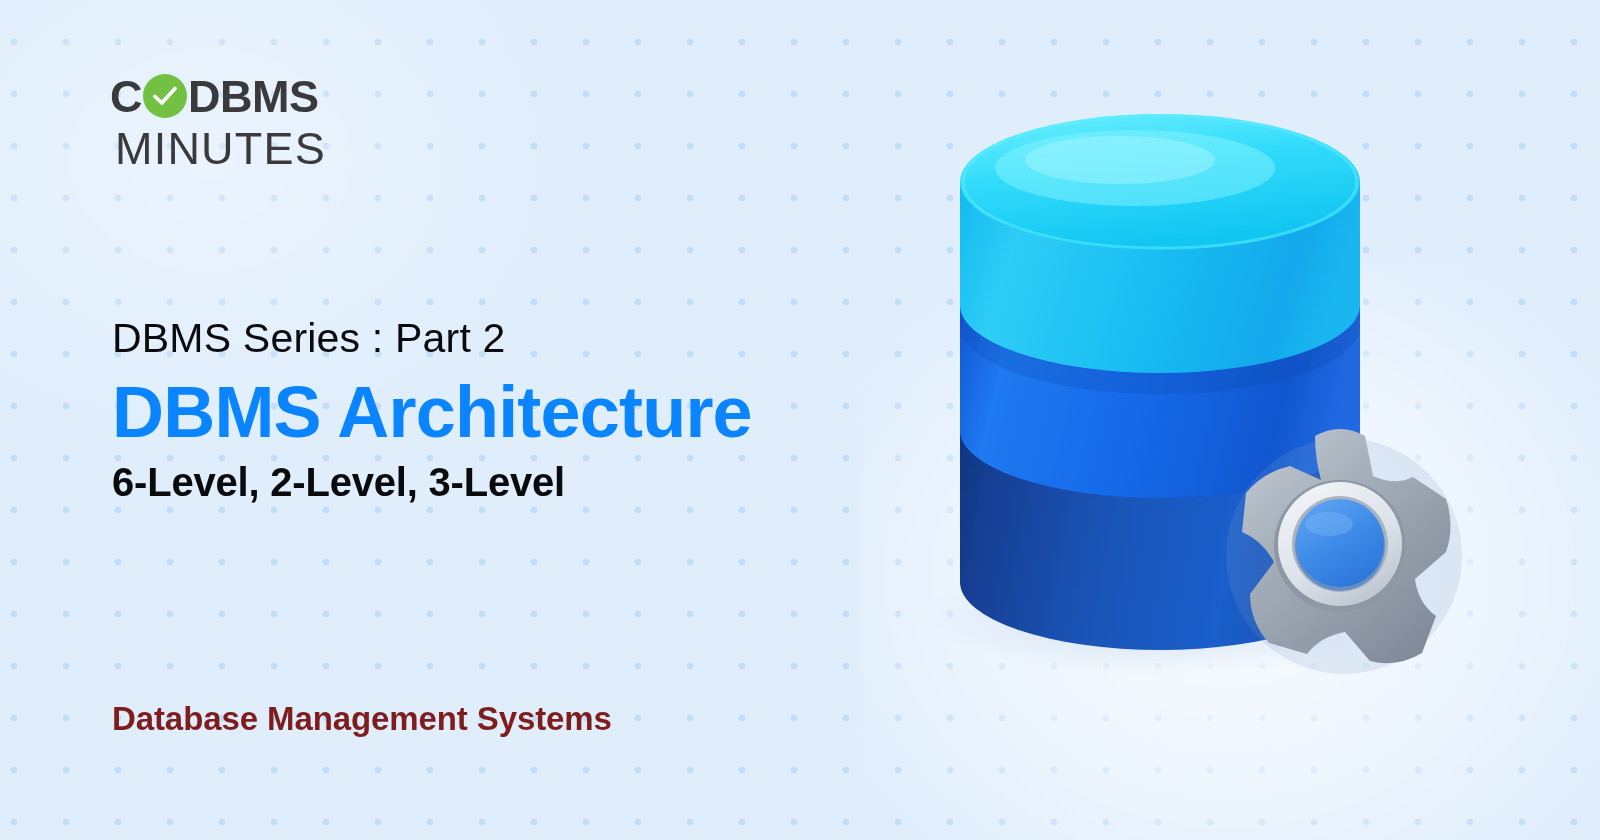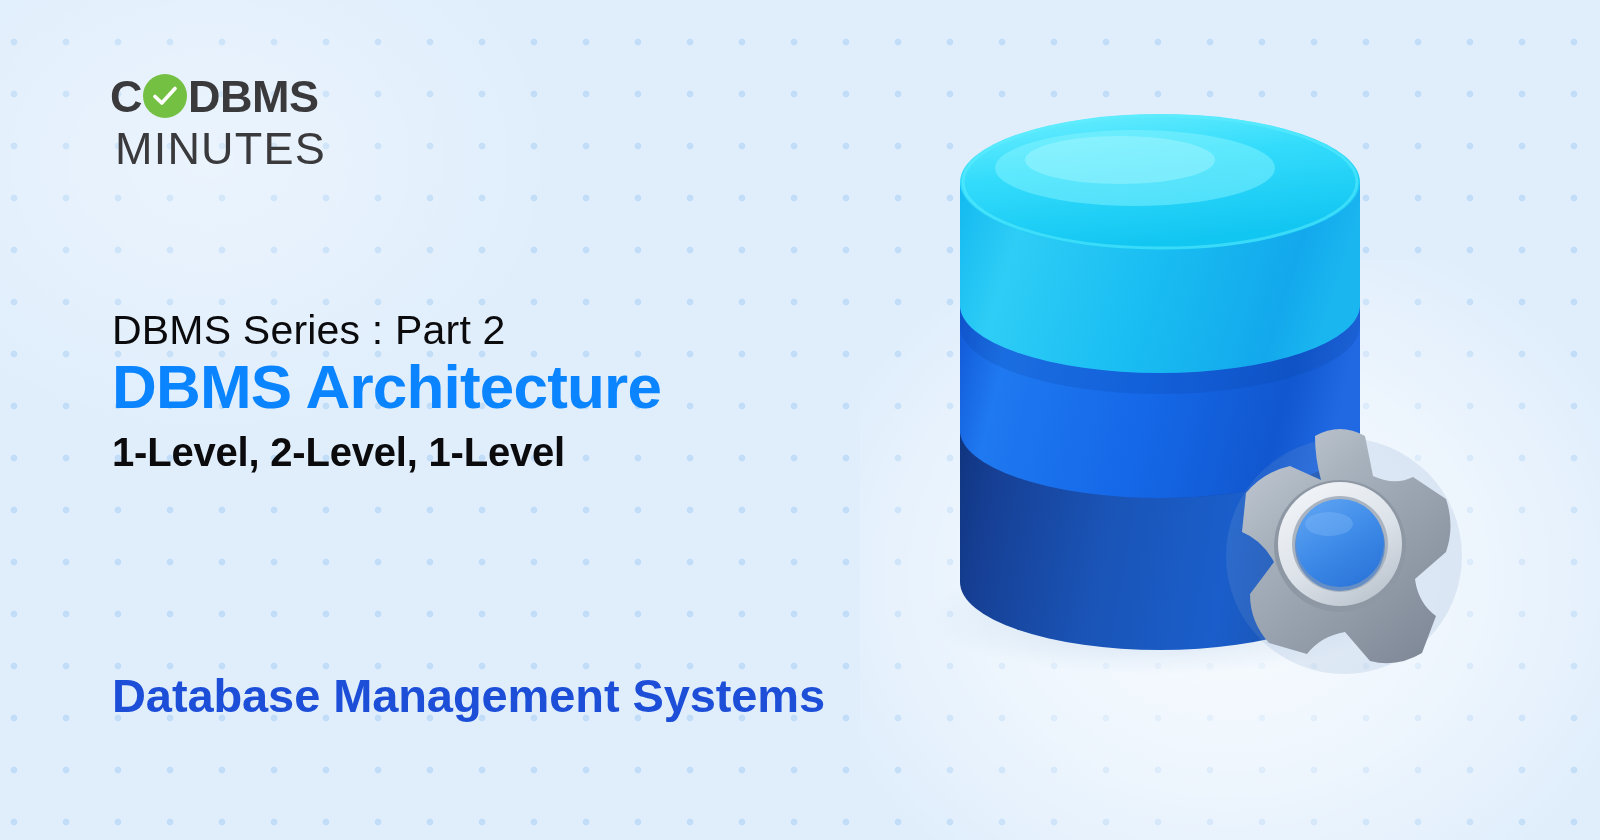--- a/index.html
+++ b/index.html
@@ -85,52 +85,52 @@
     font-weight:300;
     letter-spacing:1.2px;
     color:#3a3a3c;
     line-height:1.02;
     padding-left:5px;
   }
 
   
   #text-block {
     position:absolute;
-    left:112px; top:308px;
+    left:112px; top:316px;
     width:830px;
   }
   #kicker {
     font-size:41px;
     font-weight:400;
     color:#0b0b0d;
     letter-spacing:0.2px;
     line-height:1.12;
   }
   #main-title {
-    margin-top:0;
-    font-size:62px;
+    margin-top:12px;
+    font-size:72px;
     font-weight:bold;
     color:#0a84ff;
     letter-spacing:-0.8px;
     line-height:1.06;
   }
   #sub-title {
     margin-top:10px;
     font-size:40px;
     font-weight:bold;
     color:#0b0b0d;
     letter-spacing:-0.2px;
     line-height:1.12;
   }
   #footer-text {
     position:absolute;
-    left:112px; top:668px;
-    font-size:47px;
+    left:112px; top:700px;
+    font-size:33px;
     font-weight:bold;
-    color:#1d4ed8;
+    color:#7f1d1d;
     letter-spacing:-0.1px;
   }
 
   
   #db-art {
     position:absolute;
     left:930px; top:130px;
     width:560px; height:570px;
   }
   #db-art svg { display:block; width:100%; height:100%; overflow:visible; }
@@ -154,21 +154,21 @@
         </svg>
       </span>
       <span class="seg">DBMS</span>
     </div>
     <div id="logo-minutes">MINUTES</div>
   </div>
 
   <div id="text-block">
     <div id="kicker">DBMS Series : Part 2</div>
     <div id="main-title">DBMS Architecture</div>
-    <div id="sub-title">1-Level, 2-Level, 1-Level</div>
+    <div id="sub-title">6-Level, 2-Level, 3-Level</div>
   </div>
 
   <div id="footer-text">Database Management Systems</div>
 
   <div id="db-art">
     <svg viewBox="0 0 560 570">
       <defs>
 
         <linearGradient id="gTopFace" x1="0" y1="0" x2="0.35" y2="1">
           <stop offset="0%" stop-color="#6ff0ff"></stop>

